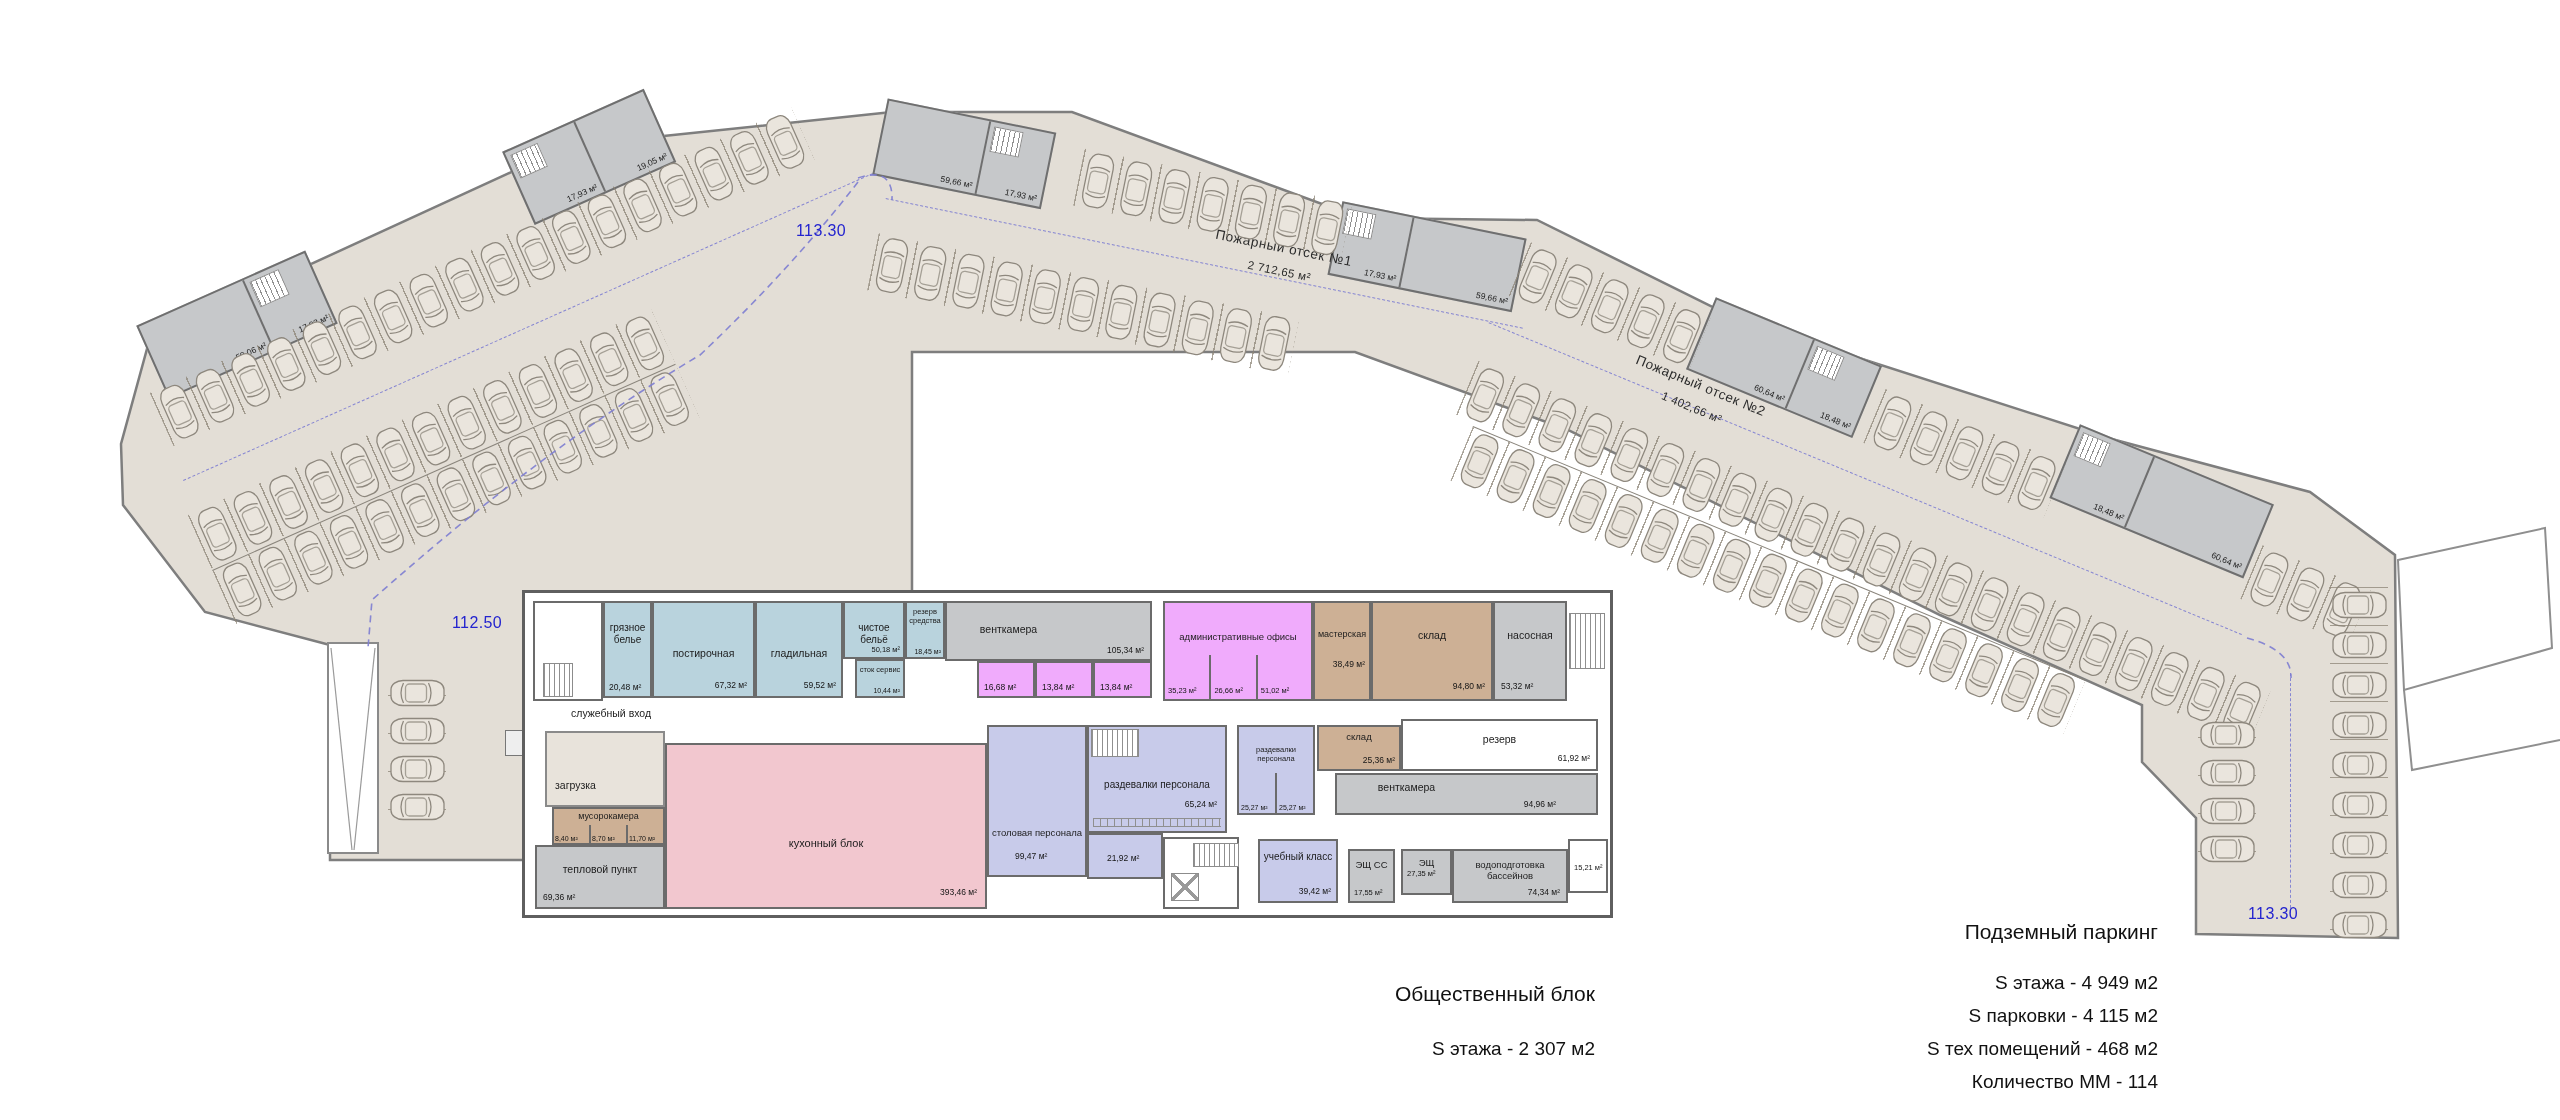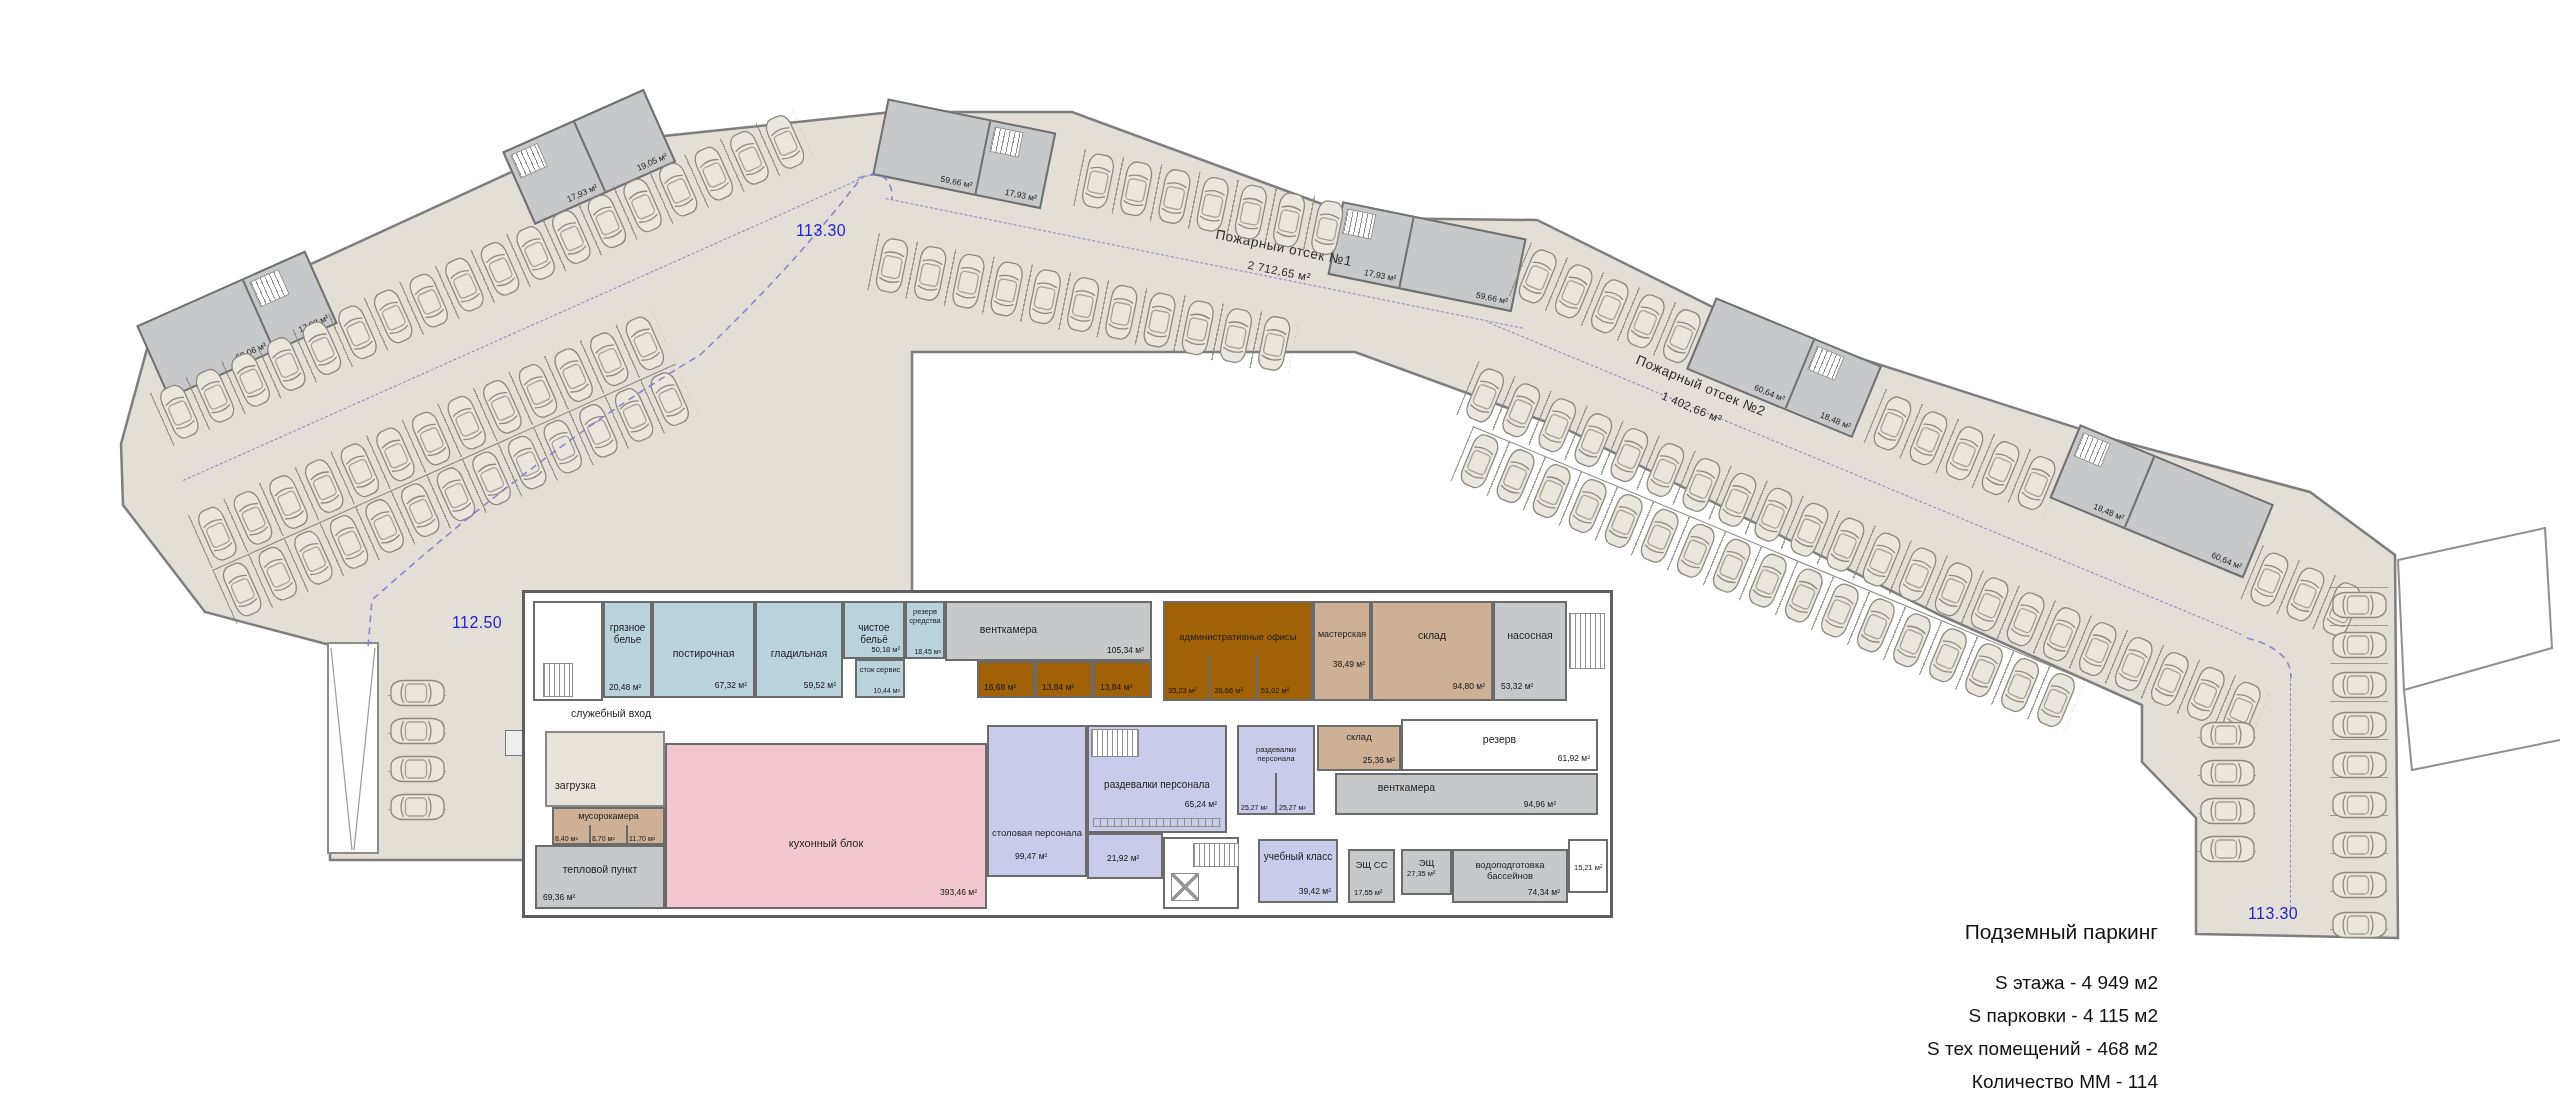--- a/index.html
+++ b/index.html
@@ -20,21 +20,21 @@
   .ca{position:absolute;right:4px;bottom:3px;font-size:8.5px;color:#222;white-space:nowrap;}
   .stairs{position:absolute;background-color:#fff;border:1px solid #8c8c8c;
     background-image:repeating-linear-gradient(90deg,#909090 0 1px,transparent 1px 5px);}
   .fire{position:absolute;text-align:center;color:#2b2b2b;}
   .fire-name{font-size:13.5px;letter-spacing:.6px;}
   .fire-area{font-size:11.5px;margin-top:10px;letter-spacing:.4px;}
   
   #block{position:absolute;left:522px;top:590px;width:1085px;height:322px;background:#ffffff;
          border:3px solid #5f5f5f;box-sizing:content-box;}
   .room{position:absolute;border:2px solid #6b6b6b;box-sizing:border-box;}
-  .blue{background:#b9d3dd;} .green{background:#a16207;} .tan{background:#cdb095;}
+  .blue{background:#b9d3dd;} .green{background:#f0abfc;} .tan{background:#cdb095;}
   .gray{background:#c6c8ca;} .pink{background:#f2c7cf;} .purple{background:#c8cbea;}
   .white{background:#ffffff;} .beige{background:#e8e3db;}
   .rl{position:absolute;width:100%;text-align:center;font-size:10.5px;line-height:1.2;color:#1c1c1c;}
   .rl.sm{font-size:10px;margin-top:11px;} .rl.xs{font-size:7.5px;}
   .ra{position:absolute;font-size:8.5px;color:#161616;white-space:nowrap;}
   .cells{position:absolute;left:0;right:0;bottom:0;display:flex;}
   .cells>div{flex:1;position:relative;height:100%;border-right:2px solid #6b6b6b;}
   .cells>div:last-child{border-right:none;}
   .bench{position:absolute;height:7px;border-top:1px solid #8f8f8f;border-bottom:1px solid #8f8f8f;
     background:repeating-linear-gradient(90deg,#8f8f8f 0 1px,transparent 1px 7px);}
@@ -1397,20 +1397,24 @@
     </g>
     <g stroke="#8f8f8f" stroke-width="2" fill="#ffffff">
       <polygon points="2398,560 2545,528 2552,648 2404,690"></polygon>
       <polyline points="2404,690 2412,770 2560,740" fill="none"></polyline>
     </g>
   </svg>
 
   <div class="elev-label" style="left:796px;top:222px">113.30</div>
   <div class="elev-label" style="left:452px;top:614px">112.50</div>
 
+  <div class="legend" style="left:1295px;top:982px;width:300px">
+    <div class="t">Общественный блок</div>
+    <div class="l" style="margin-top:32px">S этажа - 2 307 м2</div>
+  </div>
   <div class="legend" style="left:1858px;top:920px;width:300px">
     <div class="t">Подземный паркинг</div>
     <div class="l" style="margin-top:28px">S этажа - 4 949 м2</div>
     <div class="l">S парковки - 4 115 м2</div>
     <div class="l">S тех помещений - 468 м2</div>
     <div class="l">Количество ММ - 114</div>
   </div>
 
 </div>
 

